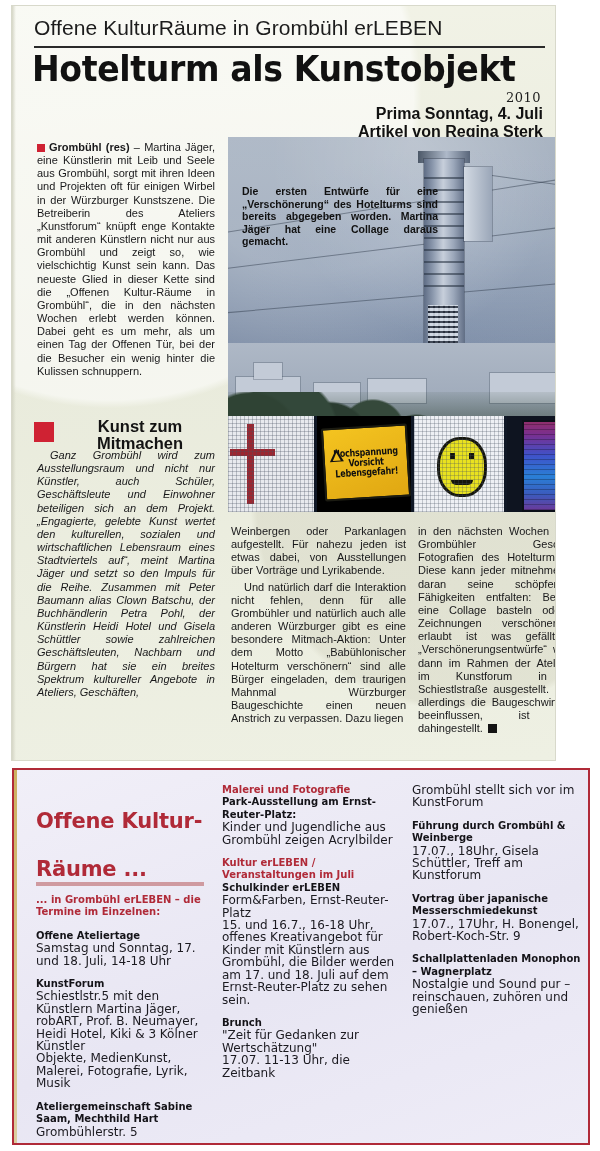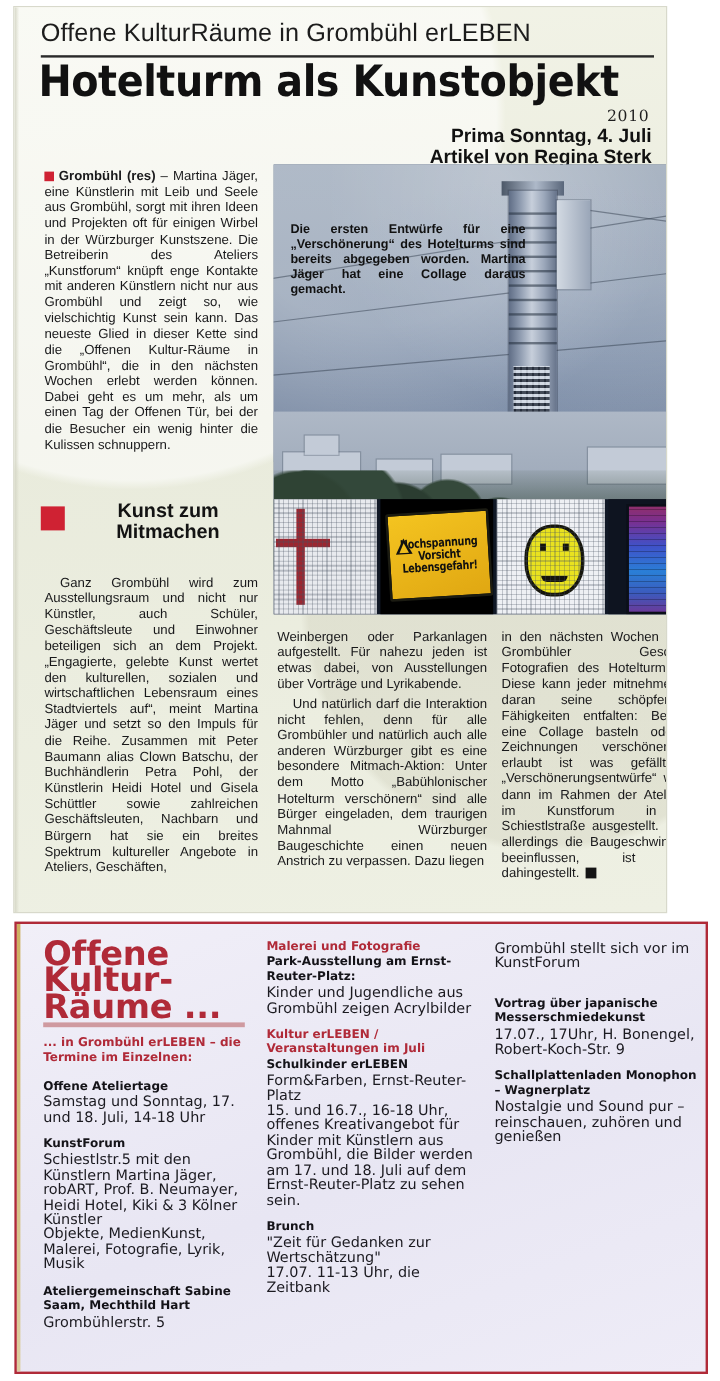--- a/index.html
+++ b/index.html
@@ -198,21 +198,21 @@
   .col{
     position:absolute;
     font-size:11px;line-height:13.15px;color:#18181a;
     text-align:justify;
   }
   .col p{margin:3px;text-indent:13px;}
   .col p.noind{text-indent:0;}
   .c1{left:22px;top:132px;width:184px;}
   .c2{left:216px;top:516px;width:181px;}
   .c3{left:403px;top:516px;width:177px;}
-  .c1b{left:22px;top:471px;width:184px;}
+  .c1b{left:22px;top:440px;width:184px;font-style:italic;}
 
   .sq{display:inline-block;width:8px;height:8px;background:#cf2233;vertical-align:-1px;margin-right:4px;}
   .lead-name{font-weight:700;}
 
   .subhead-wrap{position:absolute;left:22px;top:414px;width:184px;}
   .subhead-sq{position:absolute;left:0;top:2px;width:20px;height:20px;background:#cf2233;}
   .subhead{
     position:absolute;left:28px;top:-2px;
     font-weight:700;font-size:16.5px;line-height:17px;color:#131313;text-align:center;
   }
@@ -232,22 +232,23 @@
     background:linear-gradient(180deg,#c4a03a,#d8c78a);
     opacity:.8;
   }
   .ib-col{position:absolute;top:14px;color:#131215;}
   .ibc1{left:22px;width:178px;}
   .ibc2{left:208px;width:182px;}
   .ibc3{left:398px;width:170px;}
 
   .ib-title{
     font-family:"DejaVu Sans", sans-serif;
-    font-weight:700;font-size:28px;line-height:22px;color:#b02a38;
+    font-weight:700;font-size:21px;line-height:22px;color:#b02a38;
     letter-spacing:-.2px;
+    margin-top:26px;
   }
   .ib-title-rule{width:168px;height:4px;background:#cf9aa0;margin:2px 0 8px 0;}
   .ib-sub{
     font-family:"DejaVu Sans", sans-serif;
     font-weight:700;font-size:10px;line-height:12.4px;color:#b02a38;margin-bottom:11px;
   }
   .ib-h{
     font-family:"DejaVu Sans", sans-serif;
     font-weight:700;font-size:10px;line-height:12.4px;color:#141318;
   }
@@ -410,20 +411,24 @@
         <div class="ib-t" style="white-space:pre-line">"Zeit für Gedanken zur Wertschätzung"
 17.07. 11-13 Uhr, die Zeitbank</div>
       </div>
     </div>
 
     <div class="ib-col ibc3">
       <div>
         <div class="ib-t">Grombühl stellt sich vor im KunstForum</div>
       </div>
       <div class="ib-gap"></div>
+      <div>
+        <div class="ib-h">Führung durch Grombühl &amp; Weinberge</div>
+        <div class="ib-t">17.07., 18Uhr, Gisela Schüttler, Treff am Kunstforum</div>
+      </div>
       <div class="ib-gap"></div>
       <div>
         <div class="ib-h">Vortrag über japanische Messerschmiedekunst</div>
         <div class="ib-t">17.07., 17Uhr, H. Bonengel, Robert-Koch-Str. 9</div>
       </div>
       <div class="ib-gap"></div>
       <div>
         <div class="ib-h">Schallplattenladen Monophon – Wagnerplatz</div>
         <div class="ib-t">Nostalgie und Sound pur – reinschauen, zuhören und genießen</div>
       </div>

